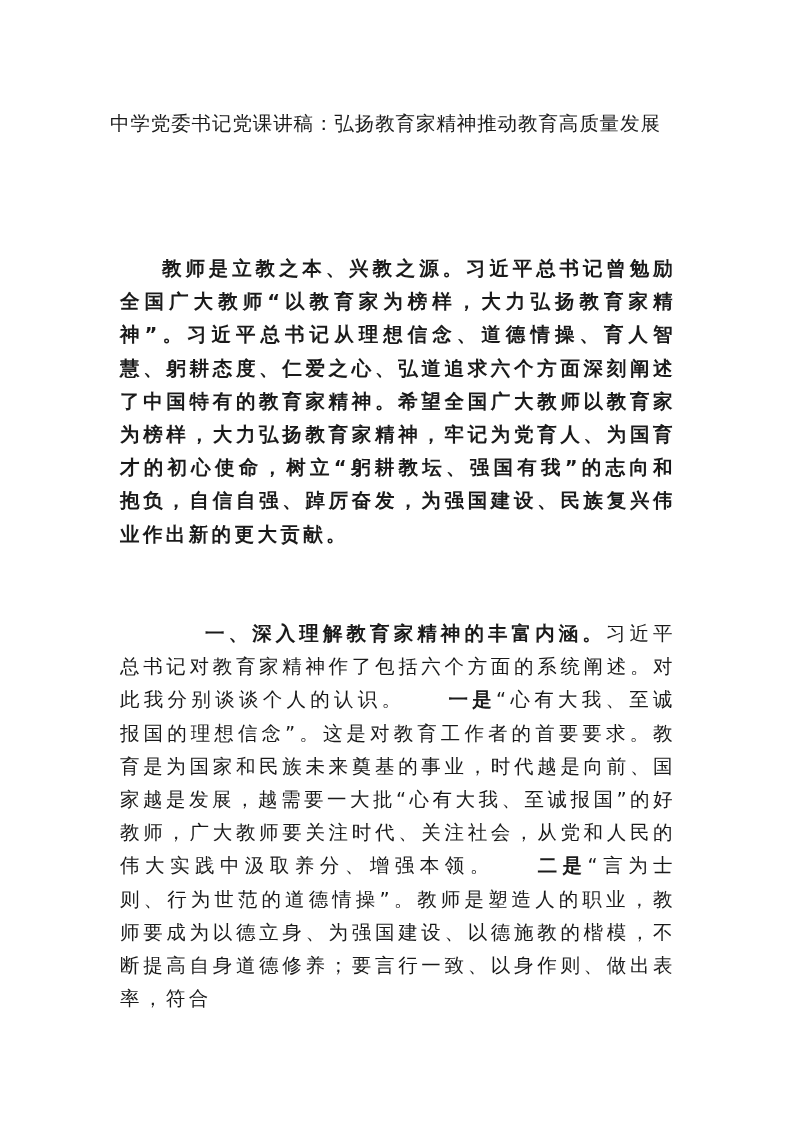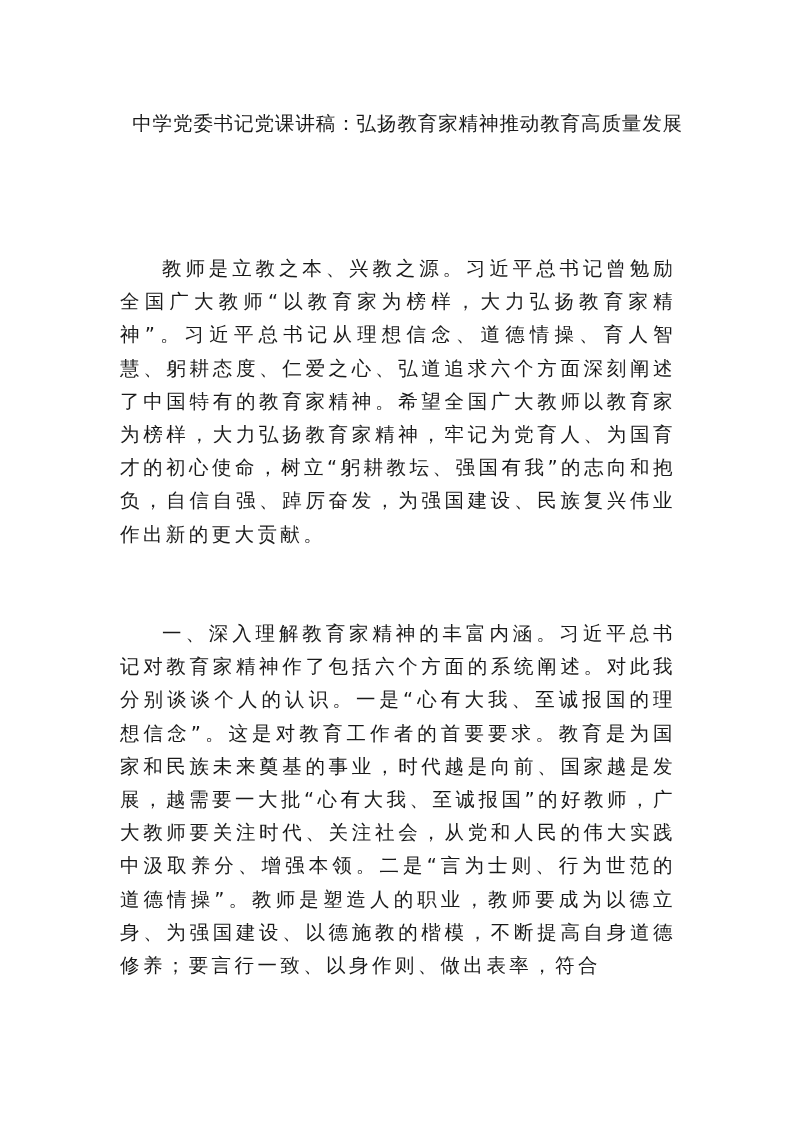--- a/index.html
+++ b/index.html
@@ -1,38 +1,38 @@
 <!DOCTYPE html>
 <html><head>
 <meta charset="utf-8">
 <style>
   html, body { margin: 0; padding: 0; background: #ffffff; }
   body { width: 793px; height: 1122px; position: relative; overflow: hidden; }
   .page { position: absolute; left: 0; top: 0; width: 793px; height: 1122px; background: #fff; }
   .title {
     position: absolute; left: 110px; top: 100px; width: 573px;
-    text-align: right; font-family: "DejaVu Sans", sans-serif;
+    text-align: left; font-family: "DejaVu Sans", sans-serif;
     font-size: 19.5px; line-height: 47px; color: #1a1a1a; letter-spacing: 0.9px;
   }
   .para {
     position: absolute; left: 120px; width: 556px;
     font-family: "DejaVu Sans", sans-serif; font-size: 19.5px;
     line-height: 33.2px; color: #1a1a1a; letter-spacing: 3.4px;
     text-indent: 42px; text-align: justify;
   }
   .p1 { top: 252px; }
   .p2 { top: 617px; }
-  .bold { font-weight: normal; }
+  .bold { font-weight: bold; margin-left: 43px; }
 </style>
 </head>
 <body>
 
 <div class="page">
   <div class="title">中学党委书记党课讲稿：弘扬教育家精神推动教育高质量发展</div>
 
-  <p class="para p1" style="margin:0;">
+  <p class="para p1" style="margin:0;font-weight:bold;">
     <span>教师是立教之本、兴教之源。习近平总书记曾勉励全国广大教师“以教育家为榜样，大力弘扬教育家精神”。习近平总书记从理想信念、道德情操、育人智慧、躬耕态度、仁爱之心、弘道追求六个方面深刻阐述了中国特有的教育家精神。希望全国广大教师以教育家为榜样，大力弘扬教育家精神，牢记为党育人、为国育才的初心使命，树立“躬耕教坛、强国有我”的志向和抱负，自信自强、踔厉奋发，为强国建设、民族复兴伟业作出新的更大贡献。</span>
   </p>
 
   <p class="para p2" style="margin:0;">
     <span class="bold">一、深入理解教育家精神的丰富内涵。</span><span>习近平总书记对教育家精神作了包括六个方面的系统阐述。对此我分别谈谈个人的认识。</span><span class="bold">一是</span><span>“心有大我、至诚报国的理想信念”。这是对教育工作者的首要要求。教育是为国家和民族未来奠基的事业，时代越是向前、国家越是发展，越需要一大批“心有大我、至诚报国”的好教师，广大教师要关注时代、关注社会，从党和人民的伟大实践中汲取养分、增强本领。</span><span class="bold">二是</span><span>“言为士则、行为世范的道德情操”。教师是塑造人的职业，教师要成为以德立身、为强国建设、以德施教的楷模，不断提高自身道德修养；要言行一致、以身作则、做出表率，符合</span>
   </p>
 </div>
 
 </body></html>

